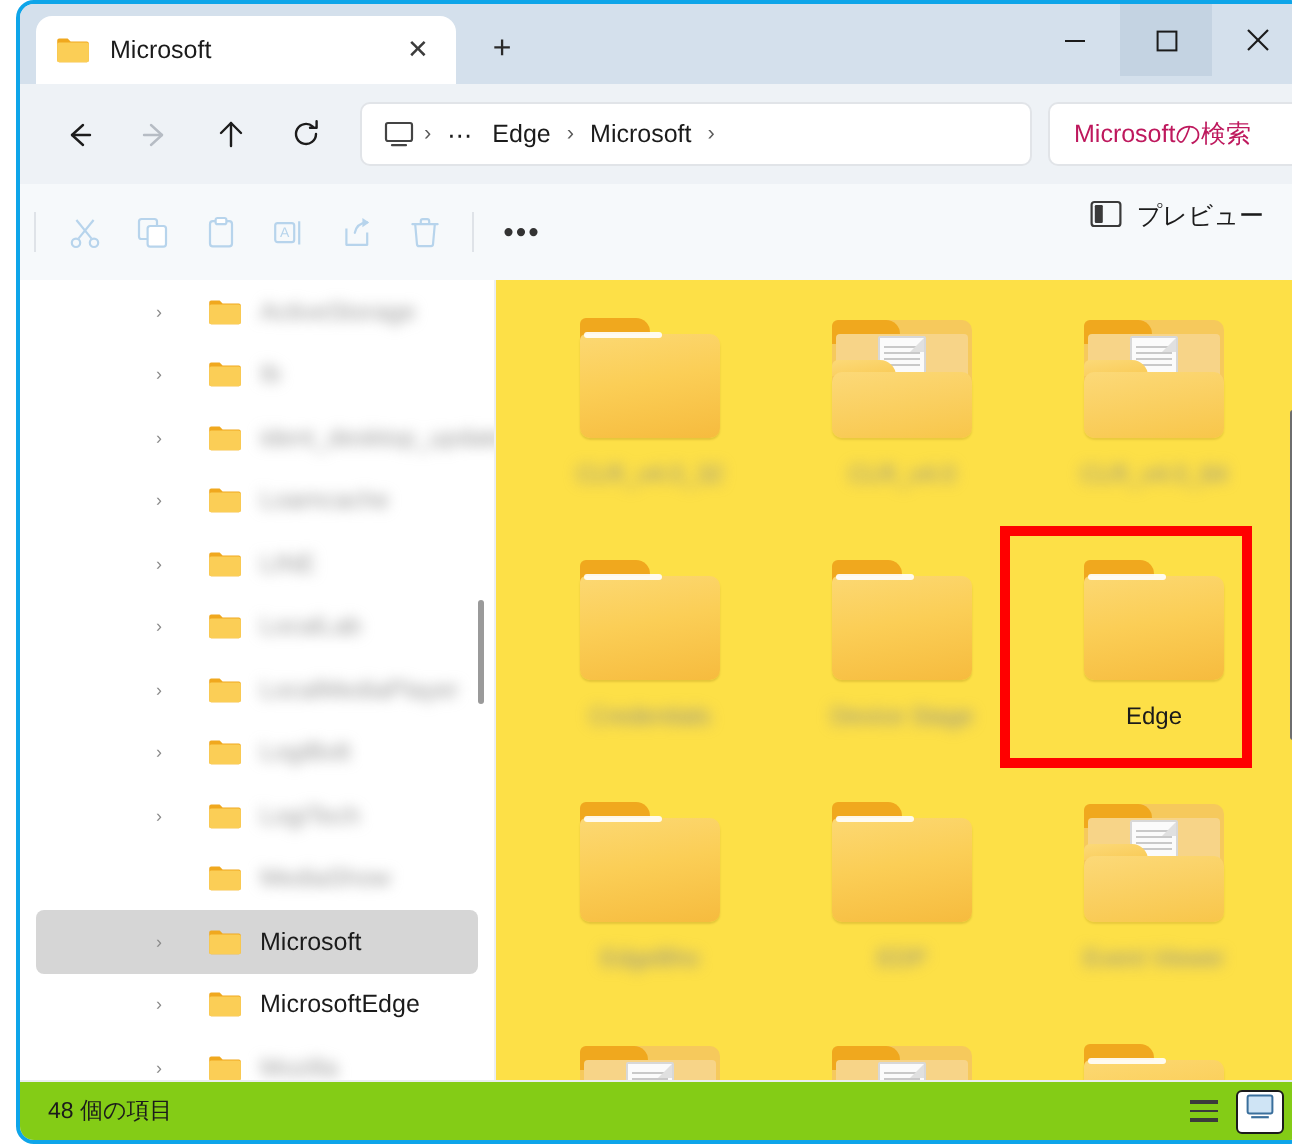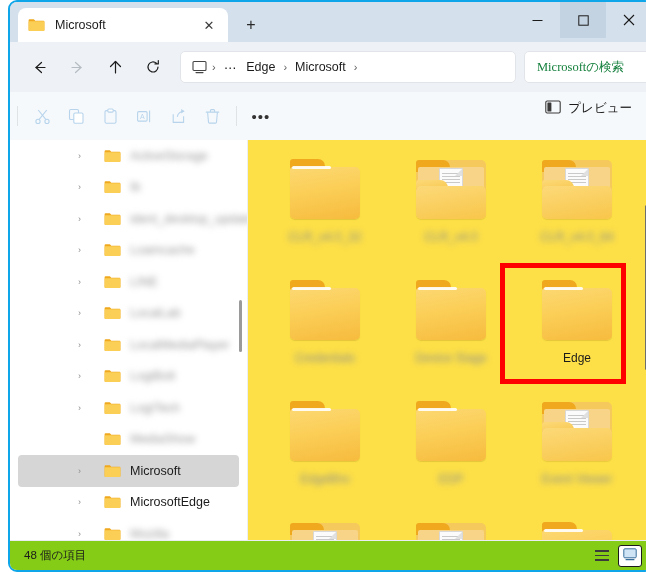--- a/index.html
+++ b/index.html
@@ -135,23 +135,22 @@
     background: #ffffff;
     border: 1px solid #e1e4e8;
     border-radius: 5px;
     display: flex;
     align-items: center;
     padding-left: 12px;
     flex: 0 0 auto;
   }
   #searchbox span {
     font-size: 12.5px;
-    color: #15803d;
+    color: #be185d;
     white-space: nowrap;
-    font-family: Liberation Serif, serif;
   }
 
   
   #toolbar {
     position: absolute;
     left: 0; top: 90px; right: 0;
     height: 48px;
     background: #f6f9fb;
     display: flex;
     align-items: center;

